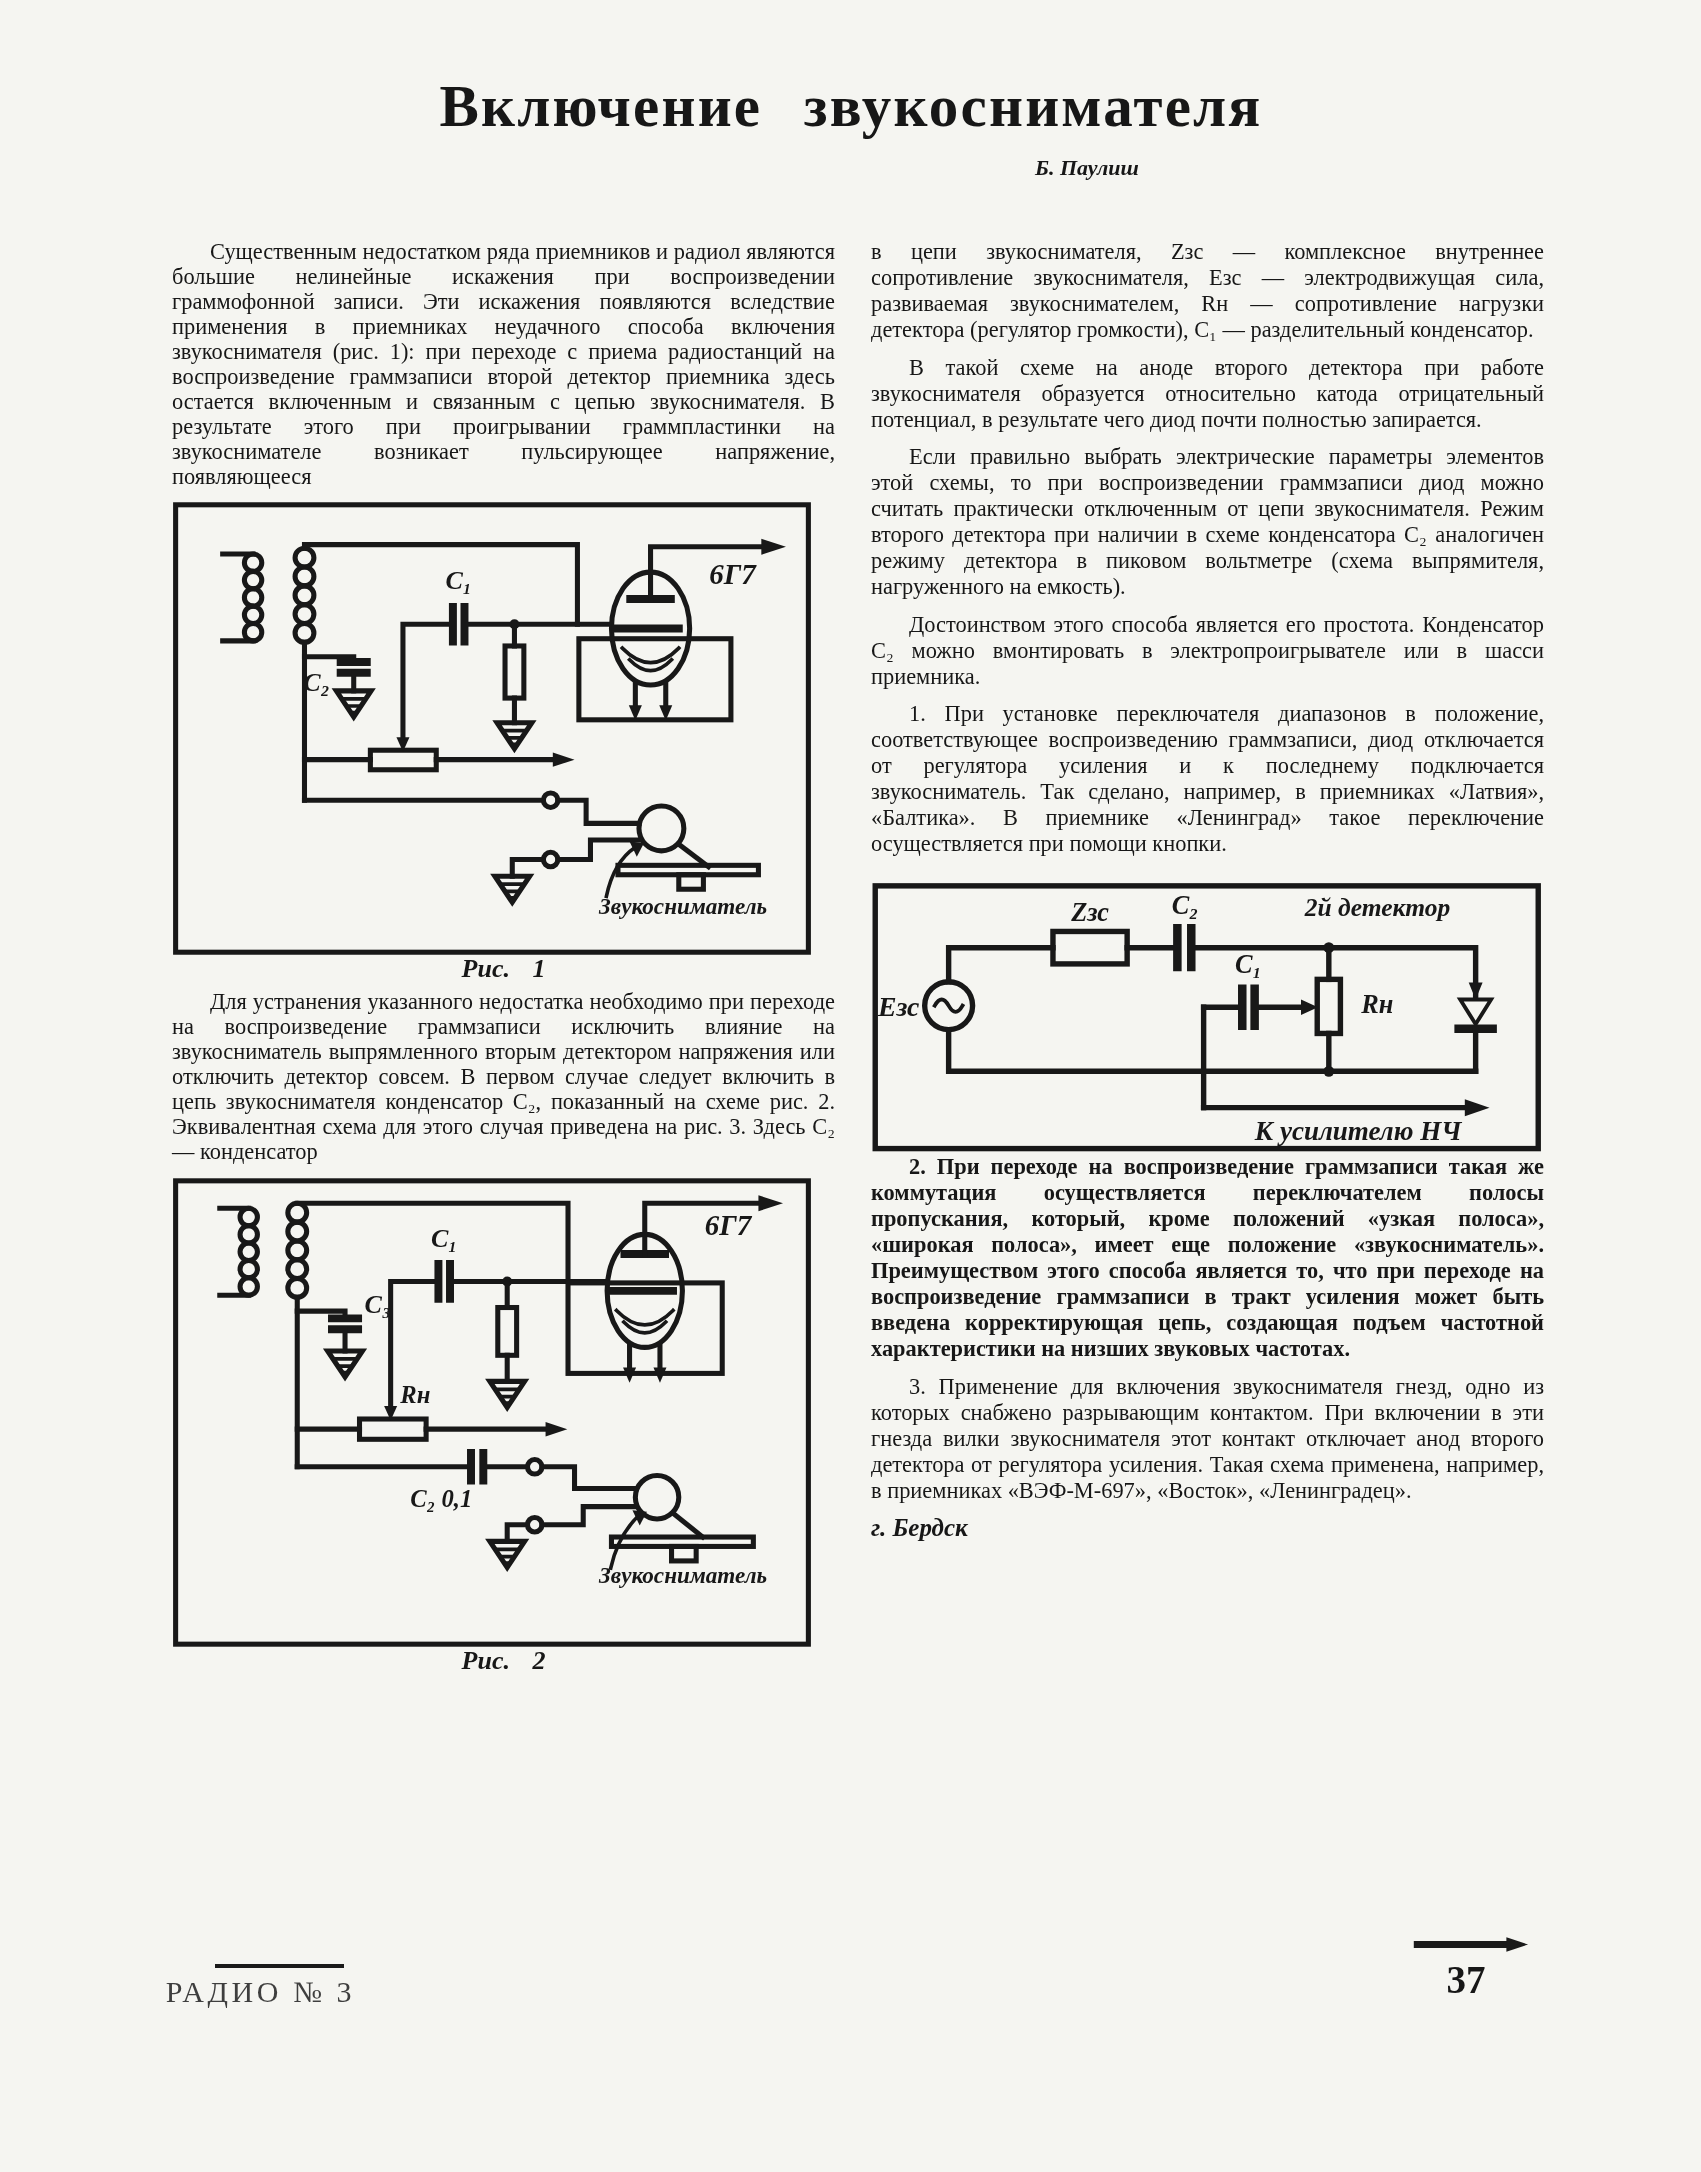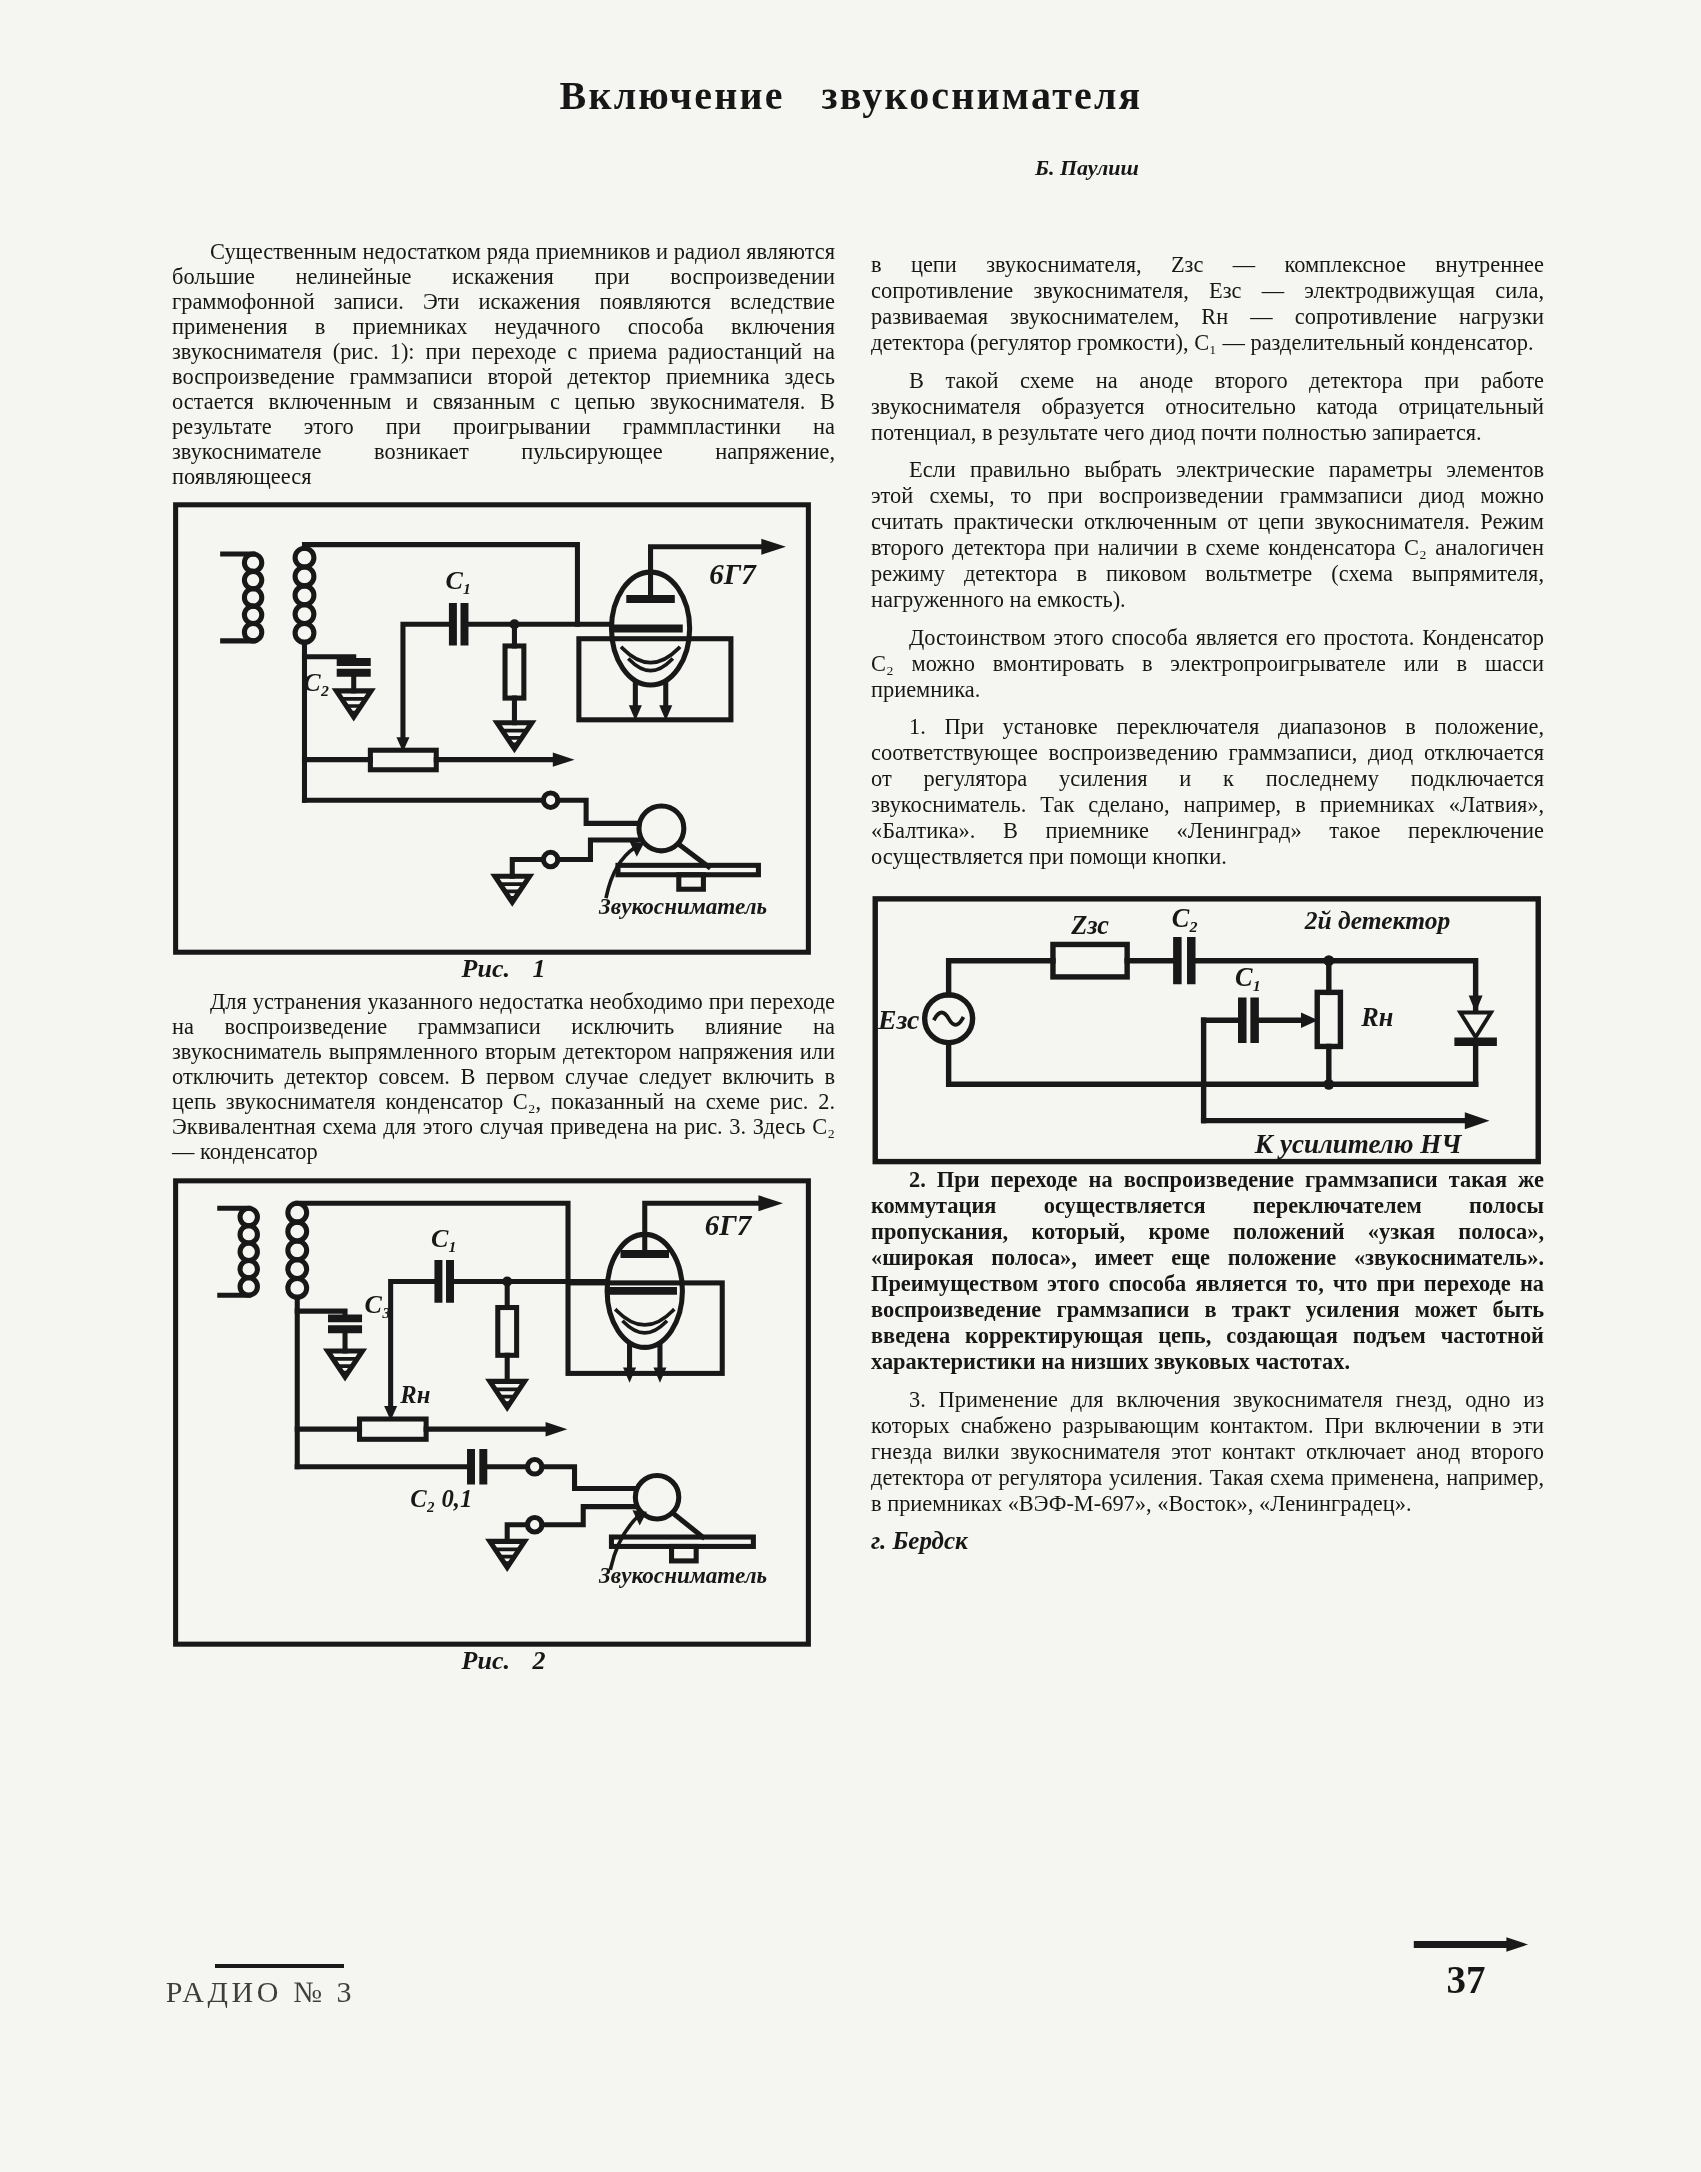--- a/index.html
+++ b/index.html
@@ -3,30 +3,30 @@
 <meta charset="utf-8">
 <style>
   html,body{margin:0;padding:0;background:#777;}
   .page{
     position:relative; width:1702px; height:2172px;
     background:#f5f5f1; overflow:hidden;
     font-family:"Liberation Serif", serif; color:#171717;
   }
   .title{
     position:absolute; top:72px; left:0; width:100%;
-    text-align:center; font-weight:bold; font-size:40px;
+    text-align:center; font-weight:bold; font-size:59px;
     letter-spacing:2.2px; word-spacing:24.6px;
   }
   .author{
     position:absolute; top:155px; left:1035px; width:500px;
     text-align:left; font-style:italic; font-weight:bold; font-size:22px;
   }
   .col{position:absolute; text-align:justify; font-size:22.4px;}
   .col-left {left:172px;  top:239px; width:663px; line-height:25px;}
-  .col-right{left:871px; top:252px; width:673px; line-height:26px;}
+  .col-right{left:871px; top:239px; width:673px; line-height:26px;}
   .col p{margin:0 0 8.7px 0;}
   .col-right p{margin:0 0 11.6px 0;}
   .ind{text-indent:38px;}
   .figure{margin:0;}
   .fig1{margin-top:11.6px;}
   .fig2{margin-top:13px;}
   .fig3{margin-top:24.6px;}
   .caption{
     text-align:center; font-style:italic; font-weight:bold;
     font-size:26px; word-spacing:16px; margin-top:14.5px; margin-bottom:0;

